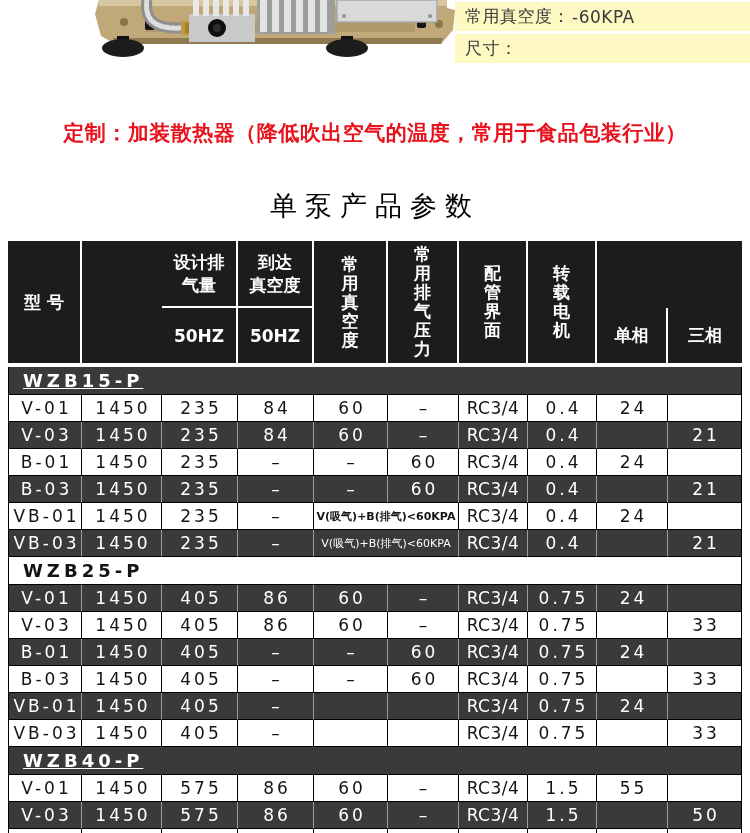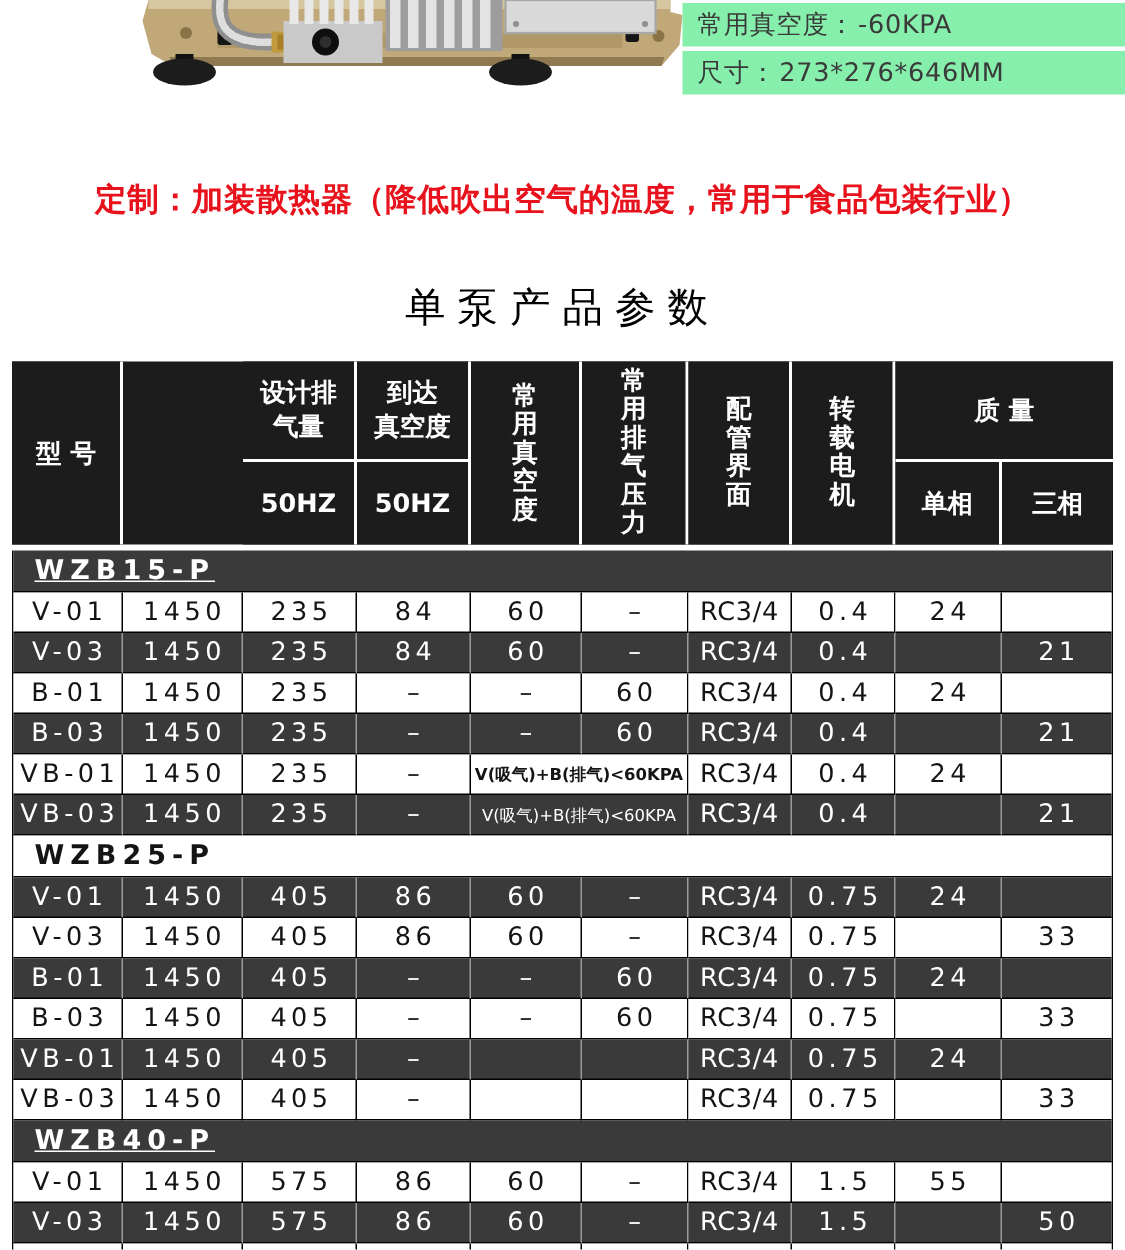--- a/index.html
+++ b/index.html
@@ -11,21 +11,21 @@
   }
   
   .top-section { position:relative; height:97px; }
   .photo { position:absolute; left:85px; top:0; width:372px; height:58px; }
   .spec-panel { position:absolute; left:455px; top:2px; width:295px; }
   .spec-row {
     height:29px; margin-bottom:3px; display:flex; align-items:center;
     padding-left:10px; font-size:17px; color:#3a3a3a; letter-spacing:0.5px;
     white-space:nowrap;
   }
-  .spec-row.band { background:#86efac; }
+  .spec-row.band { background:#fef9c3; }
   .spec-row .label { margin-right:2px; }
   
   .note {
     margin-top:20px; height:32px; line-height:32px; text-align:center;
     color:#e8121c; font-weight:bold; font-size:21px; letter-spacing:0.5px;
     white-space:nowrap;
   }
   
   .page-title {
     margin-top:38px; height:38px; line-height:38px; text-align:center;
@@ -131,21 +131,20 @@
       <circle cx="345" cy="16" r="2" fill="#8f8f8f"></circle>
     </svg>
   </div>
   <div class="spec-panel">
     <div class="spec-row band">
       <span class="label">常用真空度：</span>
       <span class="value">-60KPA</span>
     </div>
     <div class="spec-row band">
       <span class="label">尺寸：</span>
-      <span class="value">273*276*646MM</span>
     </div>
   </div>
 </div>
 
 <div class="note">定制：加装散热器（降低吹出空气的温度，常用于食品包装行业）</div>
 
 <div class="page-title">单泵产品参数</div>
 
 <div class="tbl-wrap">
   <div class="grid10 thead">
@@ -159,21 +158,20 @@
     </div>
     <div class="hcell rs b-r" style="grid-column:6;">
       <span class="vtext">常用排气压力</span>
     </div>
     <div class="hcell rs b-r" style="grid-column:7;">
       <span class="vtext">配管界面</span>
     </div>
     <div class="hcell rs b-r" style="grid-column:8;">
       <span class="vtext">转载电机</span>
     </div>
-    <div class="hcell b-b ls6" style="grid-column:9 / span 2;grid-row:1;">质量</div>
     <div class="hcell b-r" style="grid-column:3;grid-row:2;">50HZ</div>
     <div class="hcell b-r" style="grid-column:4;grid-row:2;">50HZ</div>
     <div class="hcell b-r" style="grid-column:9;grid-row:2;">单相</div>
     <div class="hcell" style="grid-column:10;grid-row:2;">三相</div>
   </div>
   <div class="tbl-body">
       <div class="grid10 trow section-row dark">
         <div class="scell">WZB15-P</div>
       </div>
       <div class="grid10 trow light">

